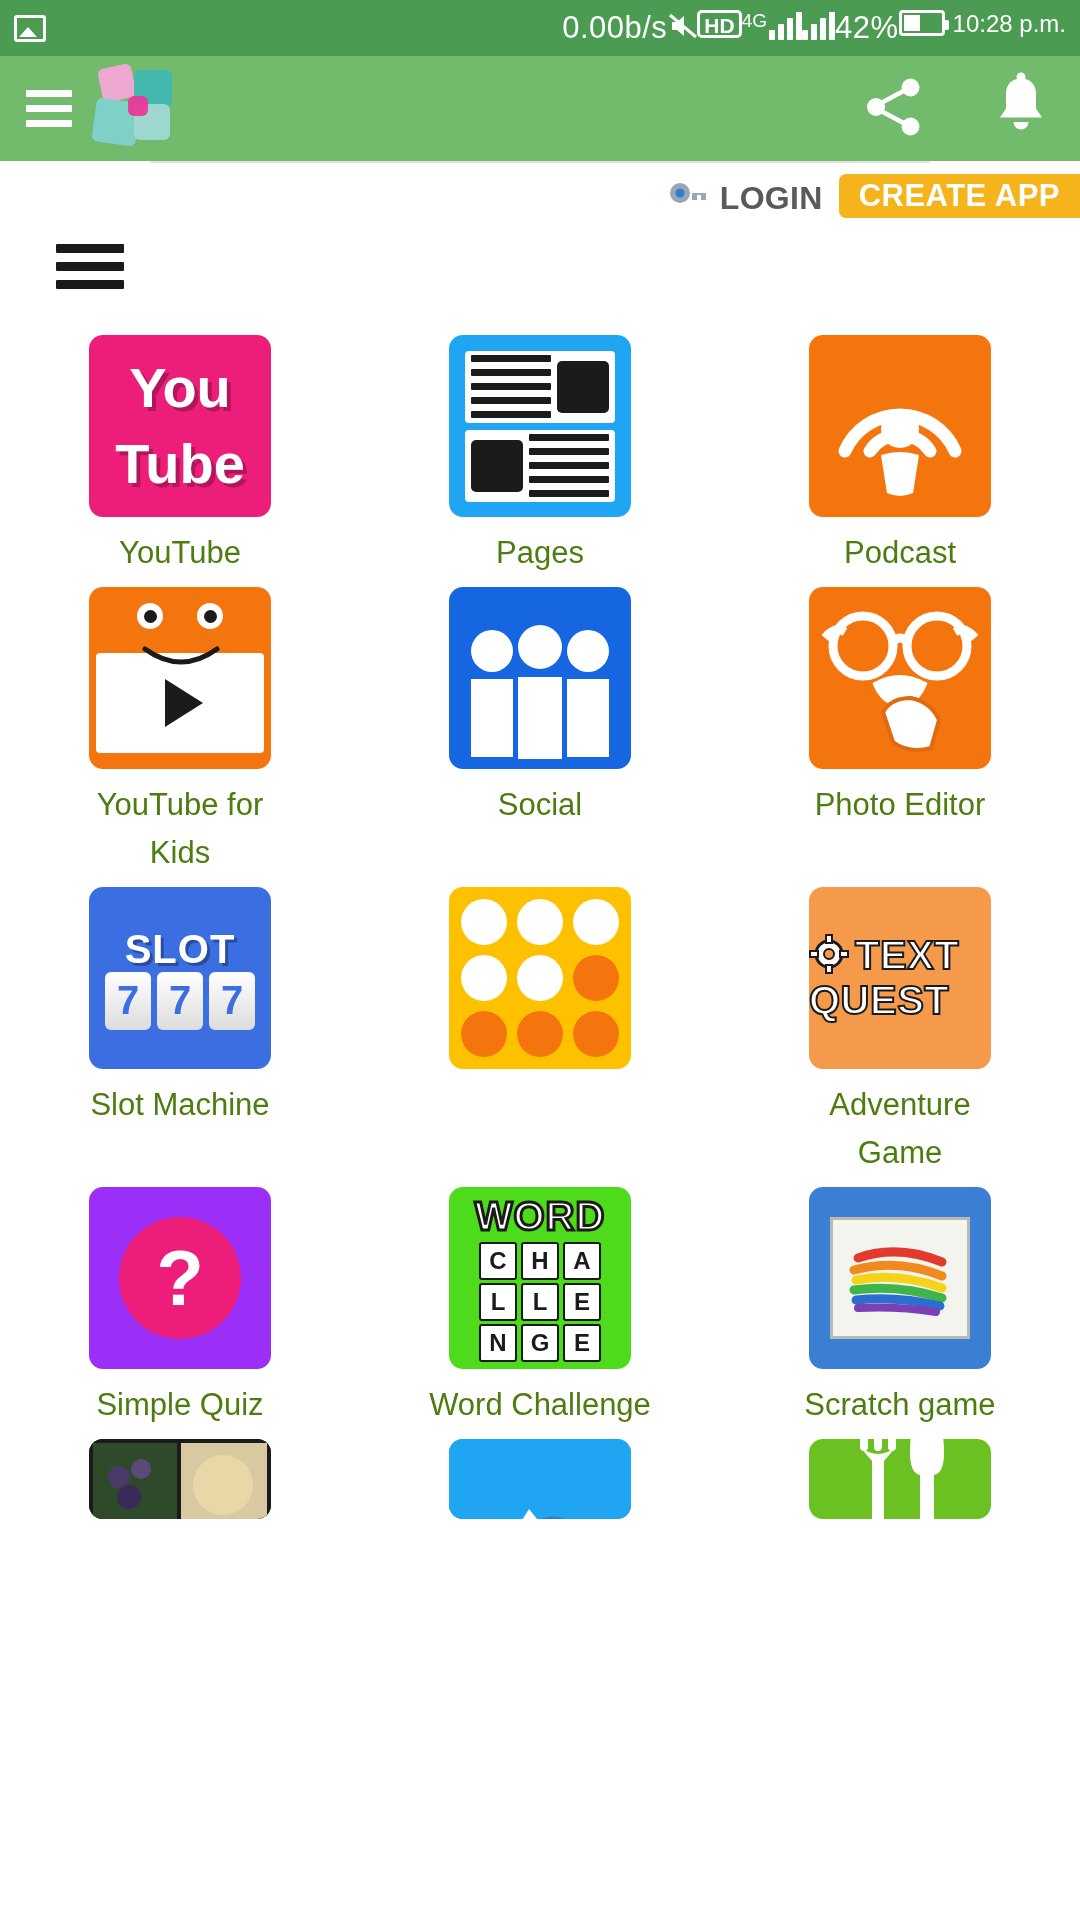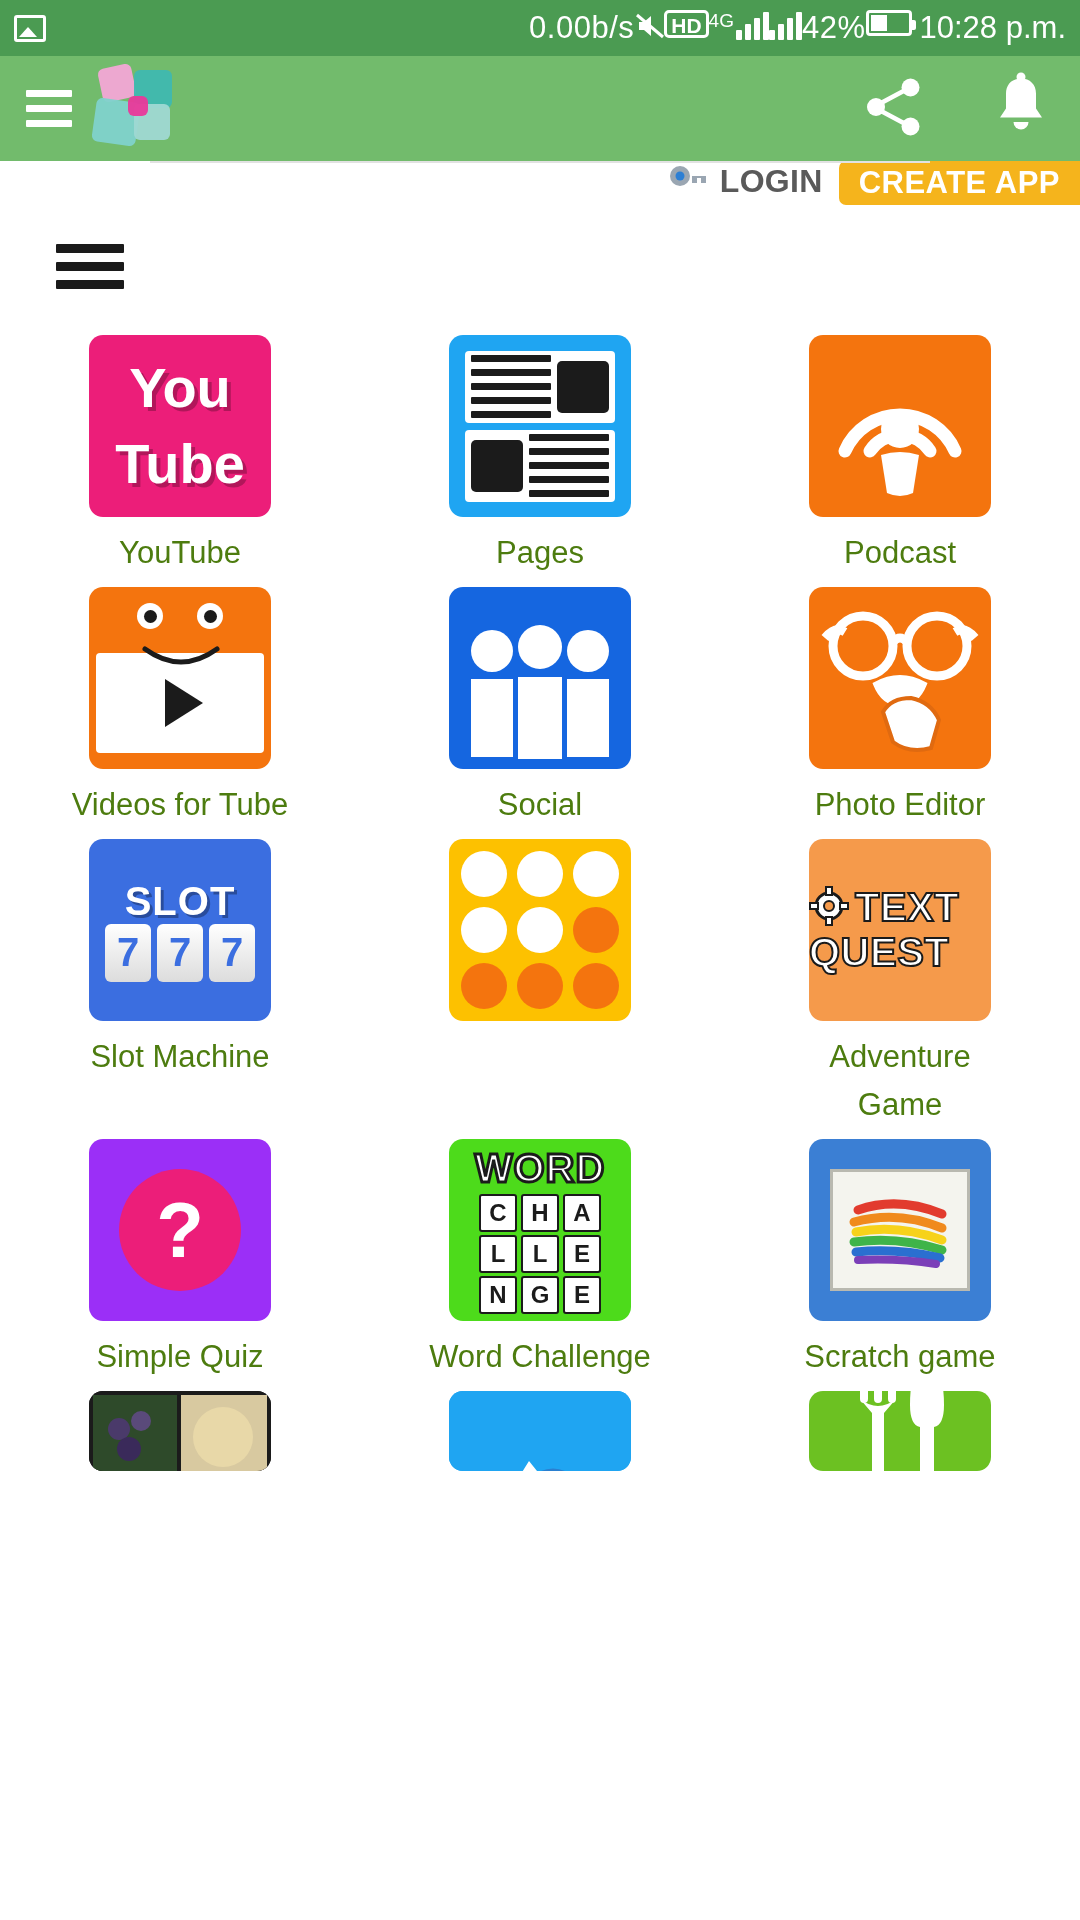--- a/index.html
+++ b/index.html
@@ -22,21 +22,21 @@
     display: flex;
     align-items: center;
     padding: 0 14px;
     color: #ffffff;
     font-size: 31px;
     box-sizing: border-box;
   }
   .sb-left { display: flex; align-items: center; }
   .sb-right { margin-left: auto; display: flex; align-items: flex-start; gap: 0; }
   .sb-text { font-size: 31px; letter-spacing: 0.5px; }
-  .sb-clock { font-size: 31px; margin-left: 8px; }
+  .sb-clock { font-size: 24px; margin-left: 8px; }
   .icon-img {
     width: 32px; height: 27px;
     border: 3px solid #fff;
     border-radius: 3px;
     position: relative;
     box-sizing: border-box;
   }
   .icon-img:after {
     content: "";
     position: absolute;
@@ -96,21 +96,21 @@
   }
   .brand-logo { margin-left: 22px; width: 96px; height: 86px; position: relative; }
   .brand-logo .sq { position:absolute; border-radius:6px; opacity:0.95; }
   .ab-right { margin-left: auto; display:flex; align-items:center; gap: 58px; }
 
   
   .web-top {
     height: 57px;
     background: #ffffff;
     display: flex;
-    align-items: flex-start;
+    align-items: flex-end;
     justify-content: flex-end;
     position: relative;
   }
   .web-top .shadowline {
     position:absolute; left:150px; right:150px; top:0; height:2px;
     background: #e2e2e2;
   }
   .login-group {
     display:flex; align-items:center; gap: 12px;
     padding-right: 16px;
@@ -353,21 +353,21 @@
           <span class="vk-eye"></span>
             <span class="vk-eye"></span>
         </div>
         <svg style="position:absolute;top:58px;left:52px" width="80" height="26" viewBox="0 0 80 26">
             <path d="M4 4 q36 26 72 0" stroke="#1b1b1b" stroke-width="5" fill="none" stroke-linecap="round"></path>
           </svg>
         <div class="vk-screen">
             <span class="vk-play"></span>
           </div>
       </div>
-      <div class="caption">Videos for Tube</div>
+      <div class="caption">YouTube for Kids</div>
     </div>
 
     <div class="cell">
       <div class="tile t-social">
         <svg width="160" height="150" viewBox="0 0 160 150">
           <circle cx="32" cy="32" r="21" fill="#fff"></circle>
             <rect x="11" y="60" width="42" height="78" fill="#fff"></rect>
           <circle cx="80" cy="28" r="22" fill="#fff"></circle>
             <rect x="58" y="58" width="44" height="82" fill="#fff"></rect>
           <circle cx="128" cy="32" r="21" fill="#fff"></circle>

